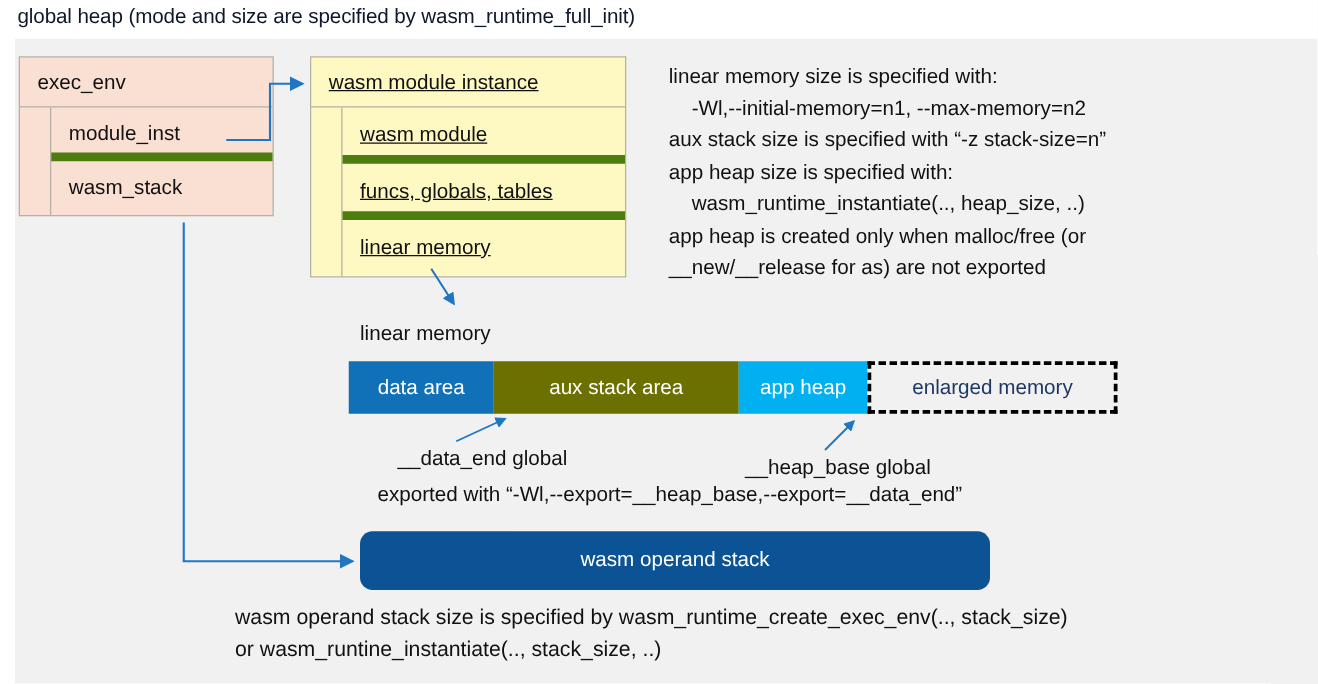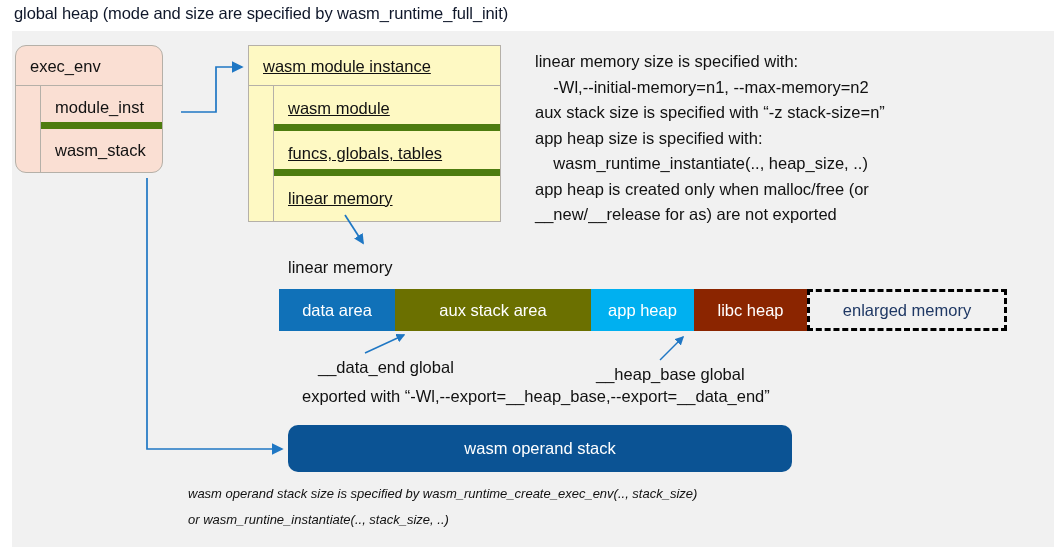--- a/index.html
+++ b/index.html
@@ -55,21 +55,21 @@
   .struct .rowstack { flex: 1 1 auto; }
   .struct .row {
     height: 44px;
     line-height: 44px;
     padding-left: 14px;
     border-bottom: 7px solid #4d7c0f;
     white-space: nowrap;
   }
   .struct .row:last-child { border-bottom: none; }
 
-  #exec-env { left: 15px; top: 45px; width: 148px; background: #fadfd3; border-radius: 11px; }
+  #exec-env { left: 15px; top: 45px; width: 204px; background: #fadfd3; }
   #exec-env .row { height: 43px; line-height: 43px; }
   #module-inst-box { left: 248px; top: 45px; width: 253px; background: #fce5bd; }
   #module-inst-box .row { height: 45px; line-height: 45px; }
 
   
   #note {
     position: absolute;
     left: 535px; top: 49px;
     font-size: 16.5px;
     line-height: 25.5px;
@@ -124,25 +124,24 @@
     background: #0b5394;
     color: #ffffff;
     font-size: 16.5px;
     line-height: 47px;
     text-align: center;
     white-space: nowrap;
   }
   #bottom-note {
     position: absolute;
     left: 188px; top: 481px;
-    font-size: 13px;
+    font-size: 17px;
     line-height: 26px;
     color: #111;
     white-space: pre;
-    font-style: italic;
   }
 
   
   #wires {
     position: absolute;
     left: 0; top: 0;
     width: 1054px; height: 547px;
     pointer-events: none;
   }
 </style>
@@ -184,21 +183,20 @@
 app heap size is specified with:
     wasm_runtime_instantiate(.., heap_size, ..)
 app heap is created only when malloc/free (or
 __new/__release for as) are not exported</div>
 
   <div id="linmem-label">linear memory</div>
   <div id="membar">
       <div class="seg" style="width: 116px; background: rgb(16, 113, 184);">data area</div>
       <div class="seg" style="width: 196px; background: rgb(107, 112, 0);">aux stack area</div>
       <div class="seg" style="width: 103px; background: rgb(0, 176, 240);">app heap</div>
-      <div class="seg" style="width: 113px; background: rgb(139, 37, 0);">libc heap</div>
       <div class="seg dashed" style="width: 200px;">enlarged memory</div>
     </div>
 
   <div class="anno" id="anno-data-end">__data_end global</div>
   <div class="anno" id="anno-heap-base">__heap_base global</div>
   <div class="anno" id="anno-exported">exported with “-Wl,--export=__heap_base,--export=__data_end”</div>
 
   <div id="opstack" style="background: rgb(11, 83, 148); border-radius: 10px;">wasm operand stack</div>
   <div id="bottom-note">wasm operand stack size is specified by wasm_runtime_create_exec_env(.., stack_size)
 or wasm_runtine_instantiate(.., stack_size, ..)</div>

